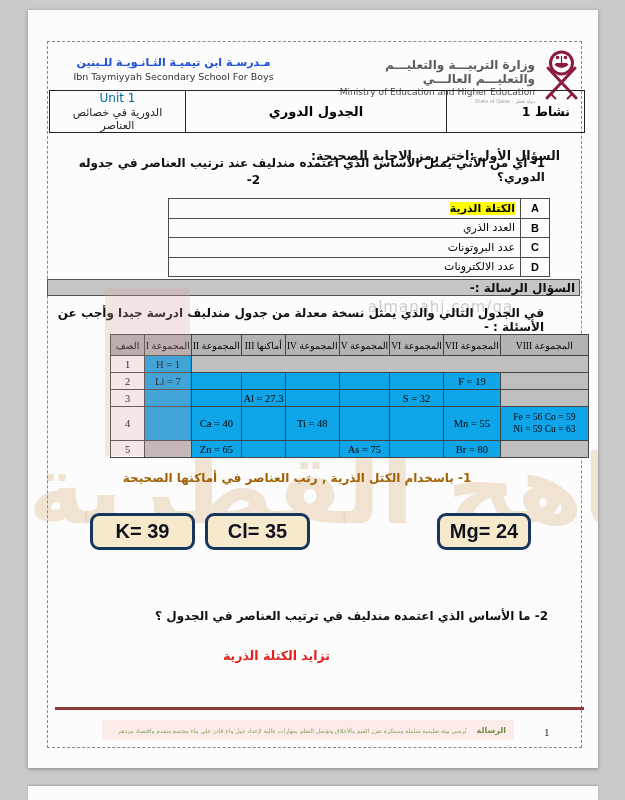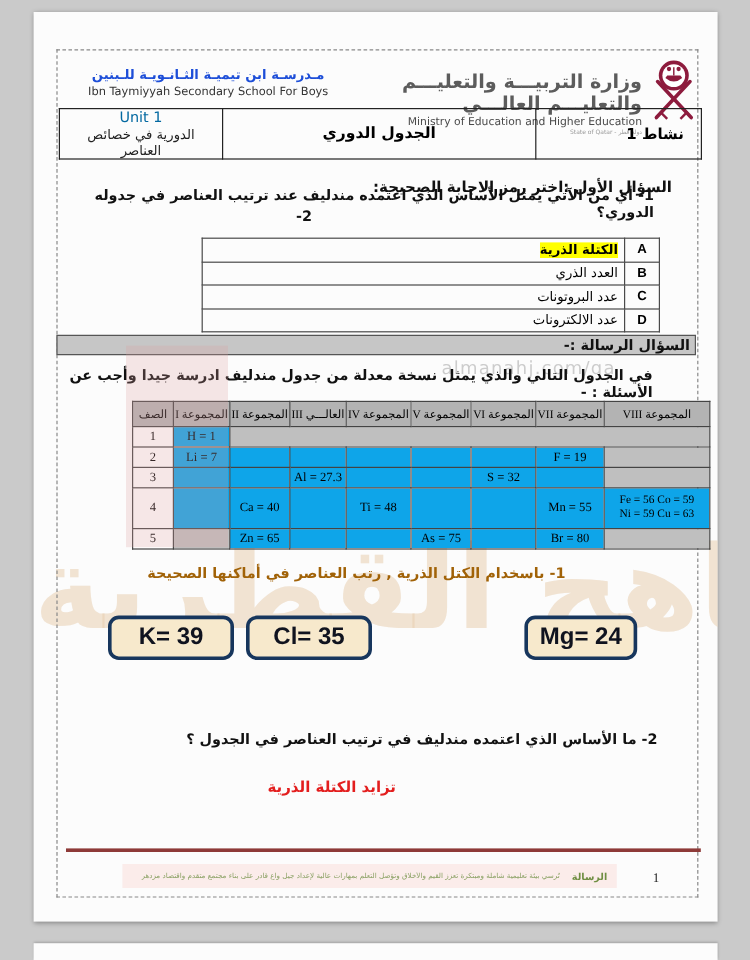--- a/index.html
+++ b/index.html
@@ -20,21 +20,21 @@
     text-align:center;white-space:nowrap;overflow:hidden;line-height:165px;pointer-events:none;
   }
   .wm-site{position:absolute;left:340px;top:288px;z-index:1;font-size:15px;color:rgba(125,125,125,0.38);letter-spacing:1px;pointer-events:none;}
   .wm-pink{position:absolute;left:77px;top:278px;width:85px;height:168px;background:rgba(219,158,158,0.25);z-index:5;pointer-events:none;}
   .content{position:absolute;inset:0;z-index:2;}
   
   .school{position:absolute;left:28px;top:46px;width:235px;text-align:center;}
   .school .ar{font-size:11px;font-weight:bold;color:#1d4ed8;}
   .school .en{font-size:9.5px;color:#333;margin-top:2px;}
   .ministry{position:absolute;left:295px;top:48px;width:212px;text-align:right;}
-  .ministry .ar{font-size:16px;font-weight:bold;color:#5c5c5c;}
+  .ministry .ar{font-size:12px;font-weight:bold;color:#5c5c5c;}
   .ministry .en{font-size:9px;color:#4a4a4a;margin-top:1px;}
   .ministry .sub{font-size:5px;color:#999;margin-top:1px;}
   .emblem{position:absolute;left:511px;top:38px;width:45px;height:54px;}
   
   .info-table{position:absolute;left:21px;top:80px;width:536px;height:40px;border-collapse:collapse;direction:rtl;}
   .info-table td{border:1px solid #222;vertical-align:middle;padding:0 6px;}
   .cell-activity{width:117px;font-weight:bold;font-size:12.5px;text-align:right;padding-right:14px!important;}
   .cell-title{width:248px;font-weight:bold;font-size:13px;text-align:center;}
   .cell-unit{text-align:center;}
   .cell-unit .u{font-weight:normal;font-size:12px;color:#0369a1;}
@@ -168,21 +168,21 @@
           <col class="c-g">
           <col class="c-g">
           <col class="c-g">
           <col class="c-viii">
         </colgroup>
         <tbody>
           <tr>
             <th dir="rtl">الصف</th>
             <th dir="rtl">المجموعة I</th>
             <th dir="rtl">المجموعة II</th>
-            <th dir="rtl">العالـــي III</th>
+            <th dir="rtl">أماكنها III</th>
             <th dir="rtl">المجموعة IV</th>
             <th dir="rtl">المجموعة V</th>
             <th dir="rtl">المجموعة VI</th>
             <th dir="rtl">المجموعة VII</th>
             <th dir="rtl">المجموعة VIII</th>
           </tr>
           <tr>
             <td class="pcell">1</td>
             <td>H = 1</td>
             <td colspan="7" class="gray"></td>

